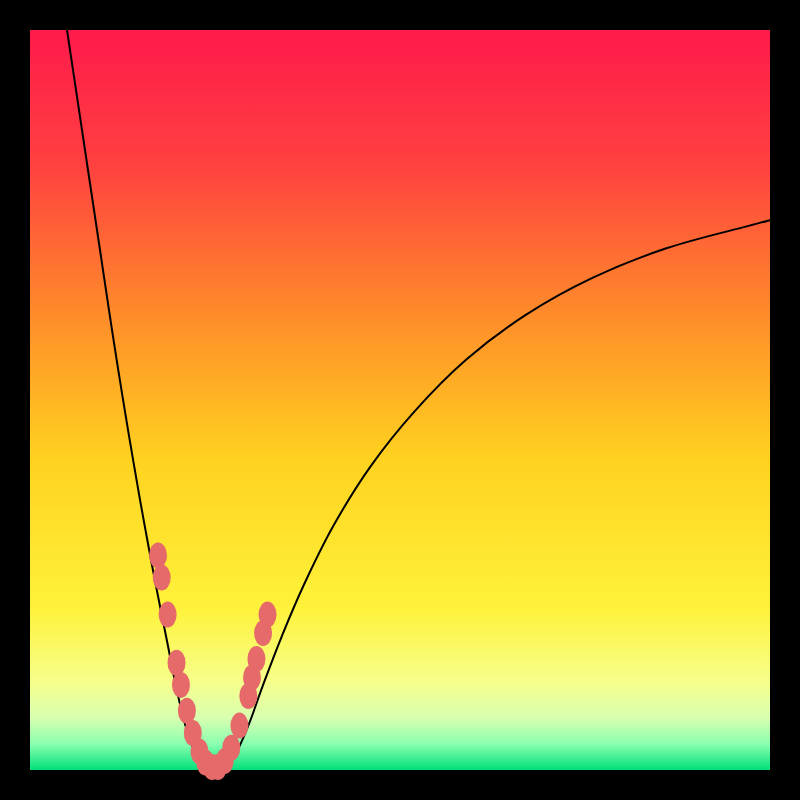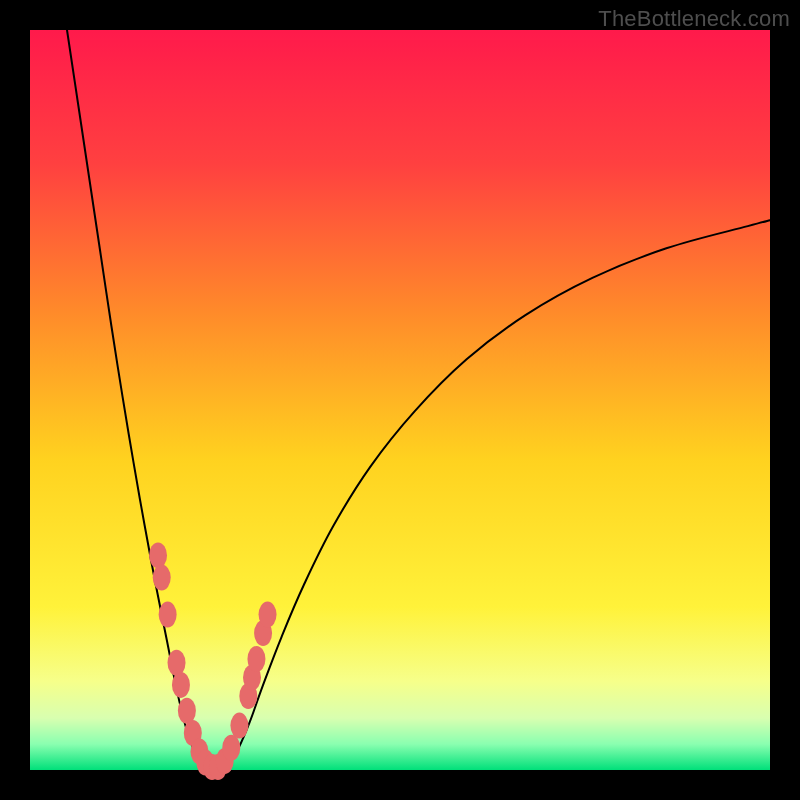--- a/index.html
+++ b/index.html
@@ -45,21 +45,20 @@
     height: 740px;
     overflow: visible;
   }
 </style>
 </head>
 <body>
 
 <div class="frame">
   <div class="plot-area" data-bind-attr="style:plot_css_gradient" style="background: linear-gradient(to bottom, #ff1a4b 0%, #ff4040 18%, #ff8a2a 38%, #ffd21f 58%, #fff23a 78%, #f6ff8a 88%, #d8ffb0 93%, #8affb0 96.5%, #00e07a 100%);"></div>
 
-  <div class="watermark" data-bind="watermark">TheBottleneck.com</div>
 
   <svg class="curves" viewBox="0 0 740 740">
     <g id="curve-layer">
         <path d="M 37.00 0.00 C 39.00 13.32, 44.10 47.36, 48.10 74.00 C 52.10 100.64, 55.20 121.36, 59.20 148.00 C 63.20 174.64, 66.30 195.36, 70.30 222.00 C 74.30 248.64, 77.40 270.03, 81.40 296.00 C 85.40 321.97, 88.50 341.66, 92.50 366.30 C 96.50 390.94, 99.60 409.59, 103.60 432.90 C 107.60 456.21, 110.70 473.82, 114.70 495.80 C 118.70 517.78, 121.80 534.35, 125.80 555.00 C 129.80 575.65, 133.17 591.85, 136.90 610.50 C 140.63 629.15, 143.19 643.28, 146.52 658.60 C 149.85 673.92, 152.20 684.28, 155.40 695.60 C 158.60 706.92, 161.35 714.44, 164.28 721.50 C 167.21 728.56, 169.28 731.76, 171.68 734.82 C 174.08 737.88, 176.53 737.85, 177.60 738.52" fill="none" stroke="#000000" stroke-width="2" stroke-linecap="round"></path>
         <path d="M 192.40 738.52 C 193.73 737.45, 196.87 736.33, 199.80 732.60 C 202.73 728.87, 205.08 725.13, 208.68 717.80 C 212.28 710.47, 215.38 703.22, 219.78 691.90 C 224.18 680.58, 227.37 670.22, 233.10 654.90 C 238.83 639.58, 244.27 624.78, 251.60 606.80 C 258.93 588.82, 264.48 574.98, 273.80 555.00 C 283.12 535.02, 291.41 517.11, 303.40 495.80 C 315.39 474.49, 325.75 457.25, 340.40 436.60 C 355.05 415.95, 367.48 400.41, 384.80 381.10 C 402.12 361.79, 416.62 346.62, 436.60 329.30 C 456.58 311.98, 473.16 299.55, 495.80 284.90 C 518.44 270.25, 537.09 259.89, 562.40 247.90 C 587.71 235.91, 608.43 227.62, 636.40 218.30 C 664.37 208.98, 699.15 201.16, 717.80 196.10 C 736.45 191.04, 736.00 191.25, 740.00 190.18" fill="none" stroke="#000000" stroke-width="2" stroke-linecap="round"></path>
       </g>
     <g id="marker-layer">
         <ellipse cx="128.02" cy="525.40" rx="9" ry="13" fill="#e66a6a" stroke="#cf5a5a" stroke-width="0"></ellipse>
         <ellipse cx="131.72" cy="547.60" rx="9" ry="13" fill="#e66a6a" stroke="#cf5a5a" stroke-width="0"></ellipse>
         <ellipse cx="137.64" cy="584.60" rx="9" ry="13" fill="#e66a6a" stroke="#cf5a5a" stroke-width="0"></ellipse>

